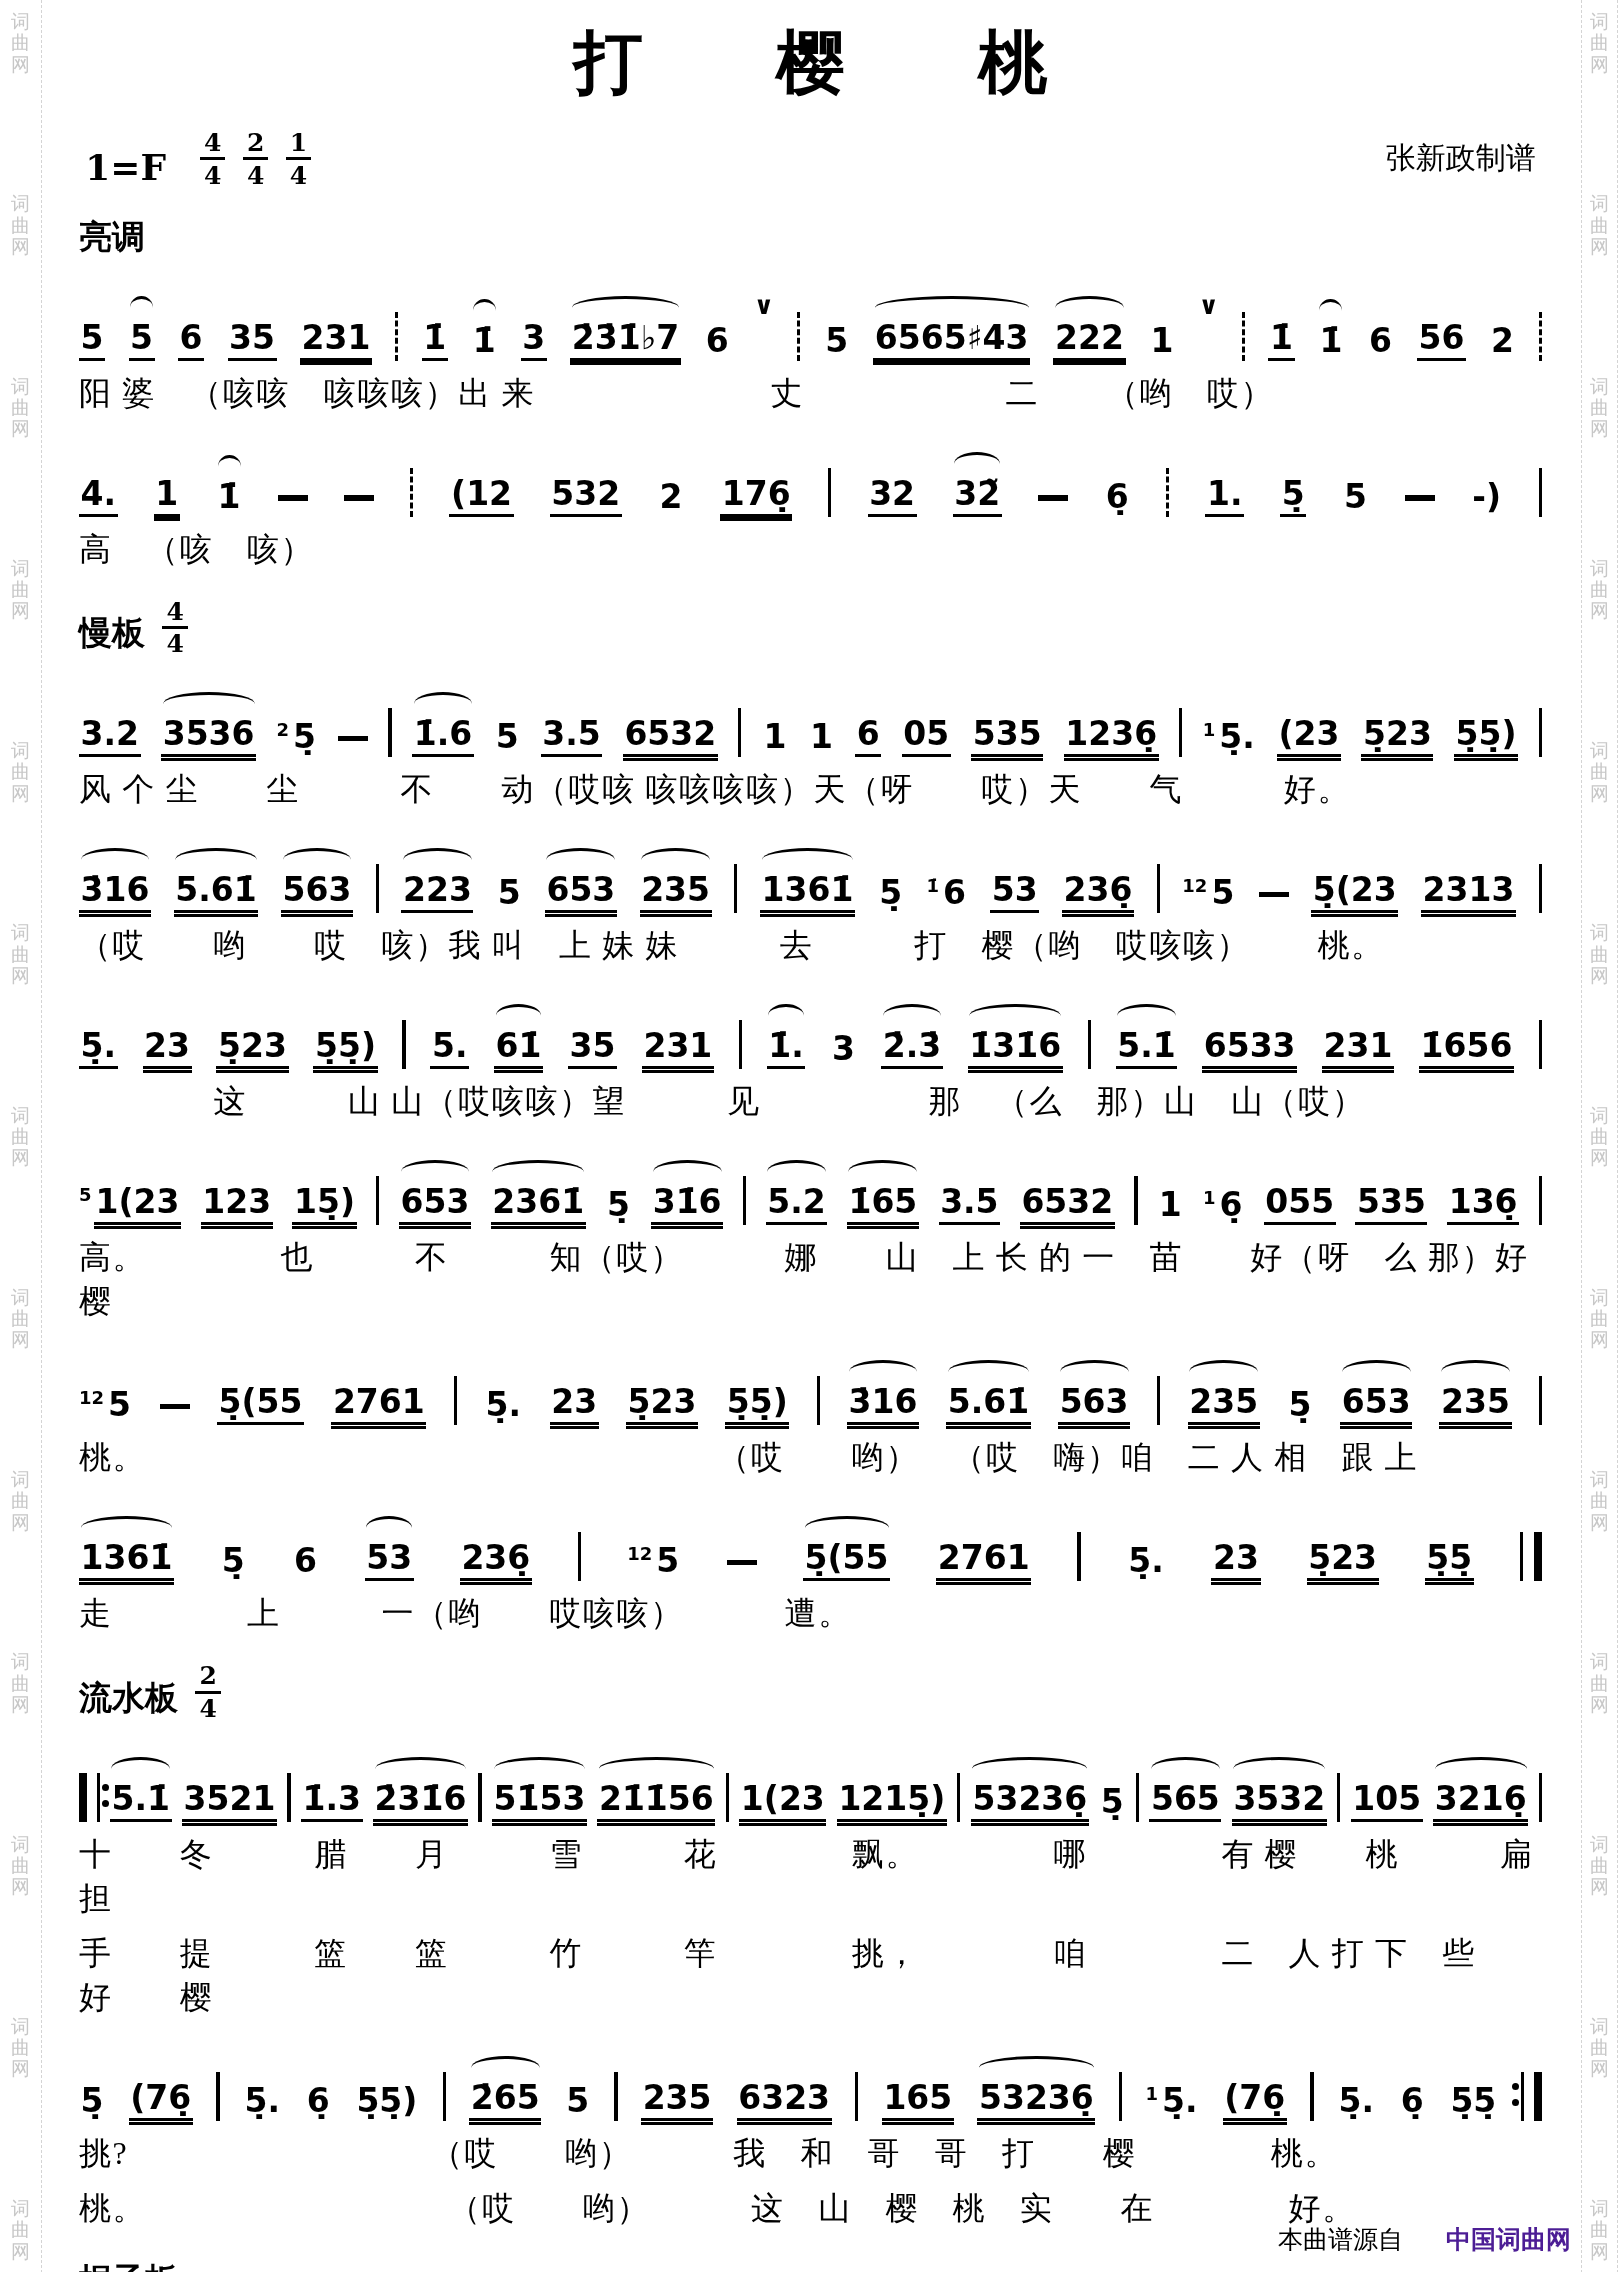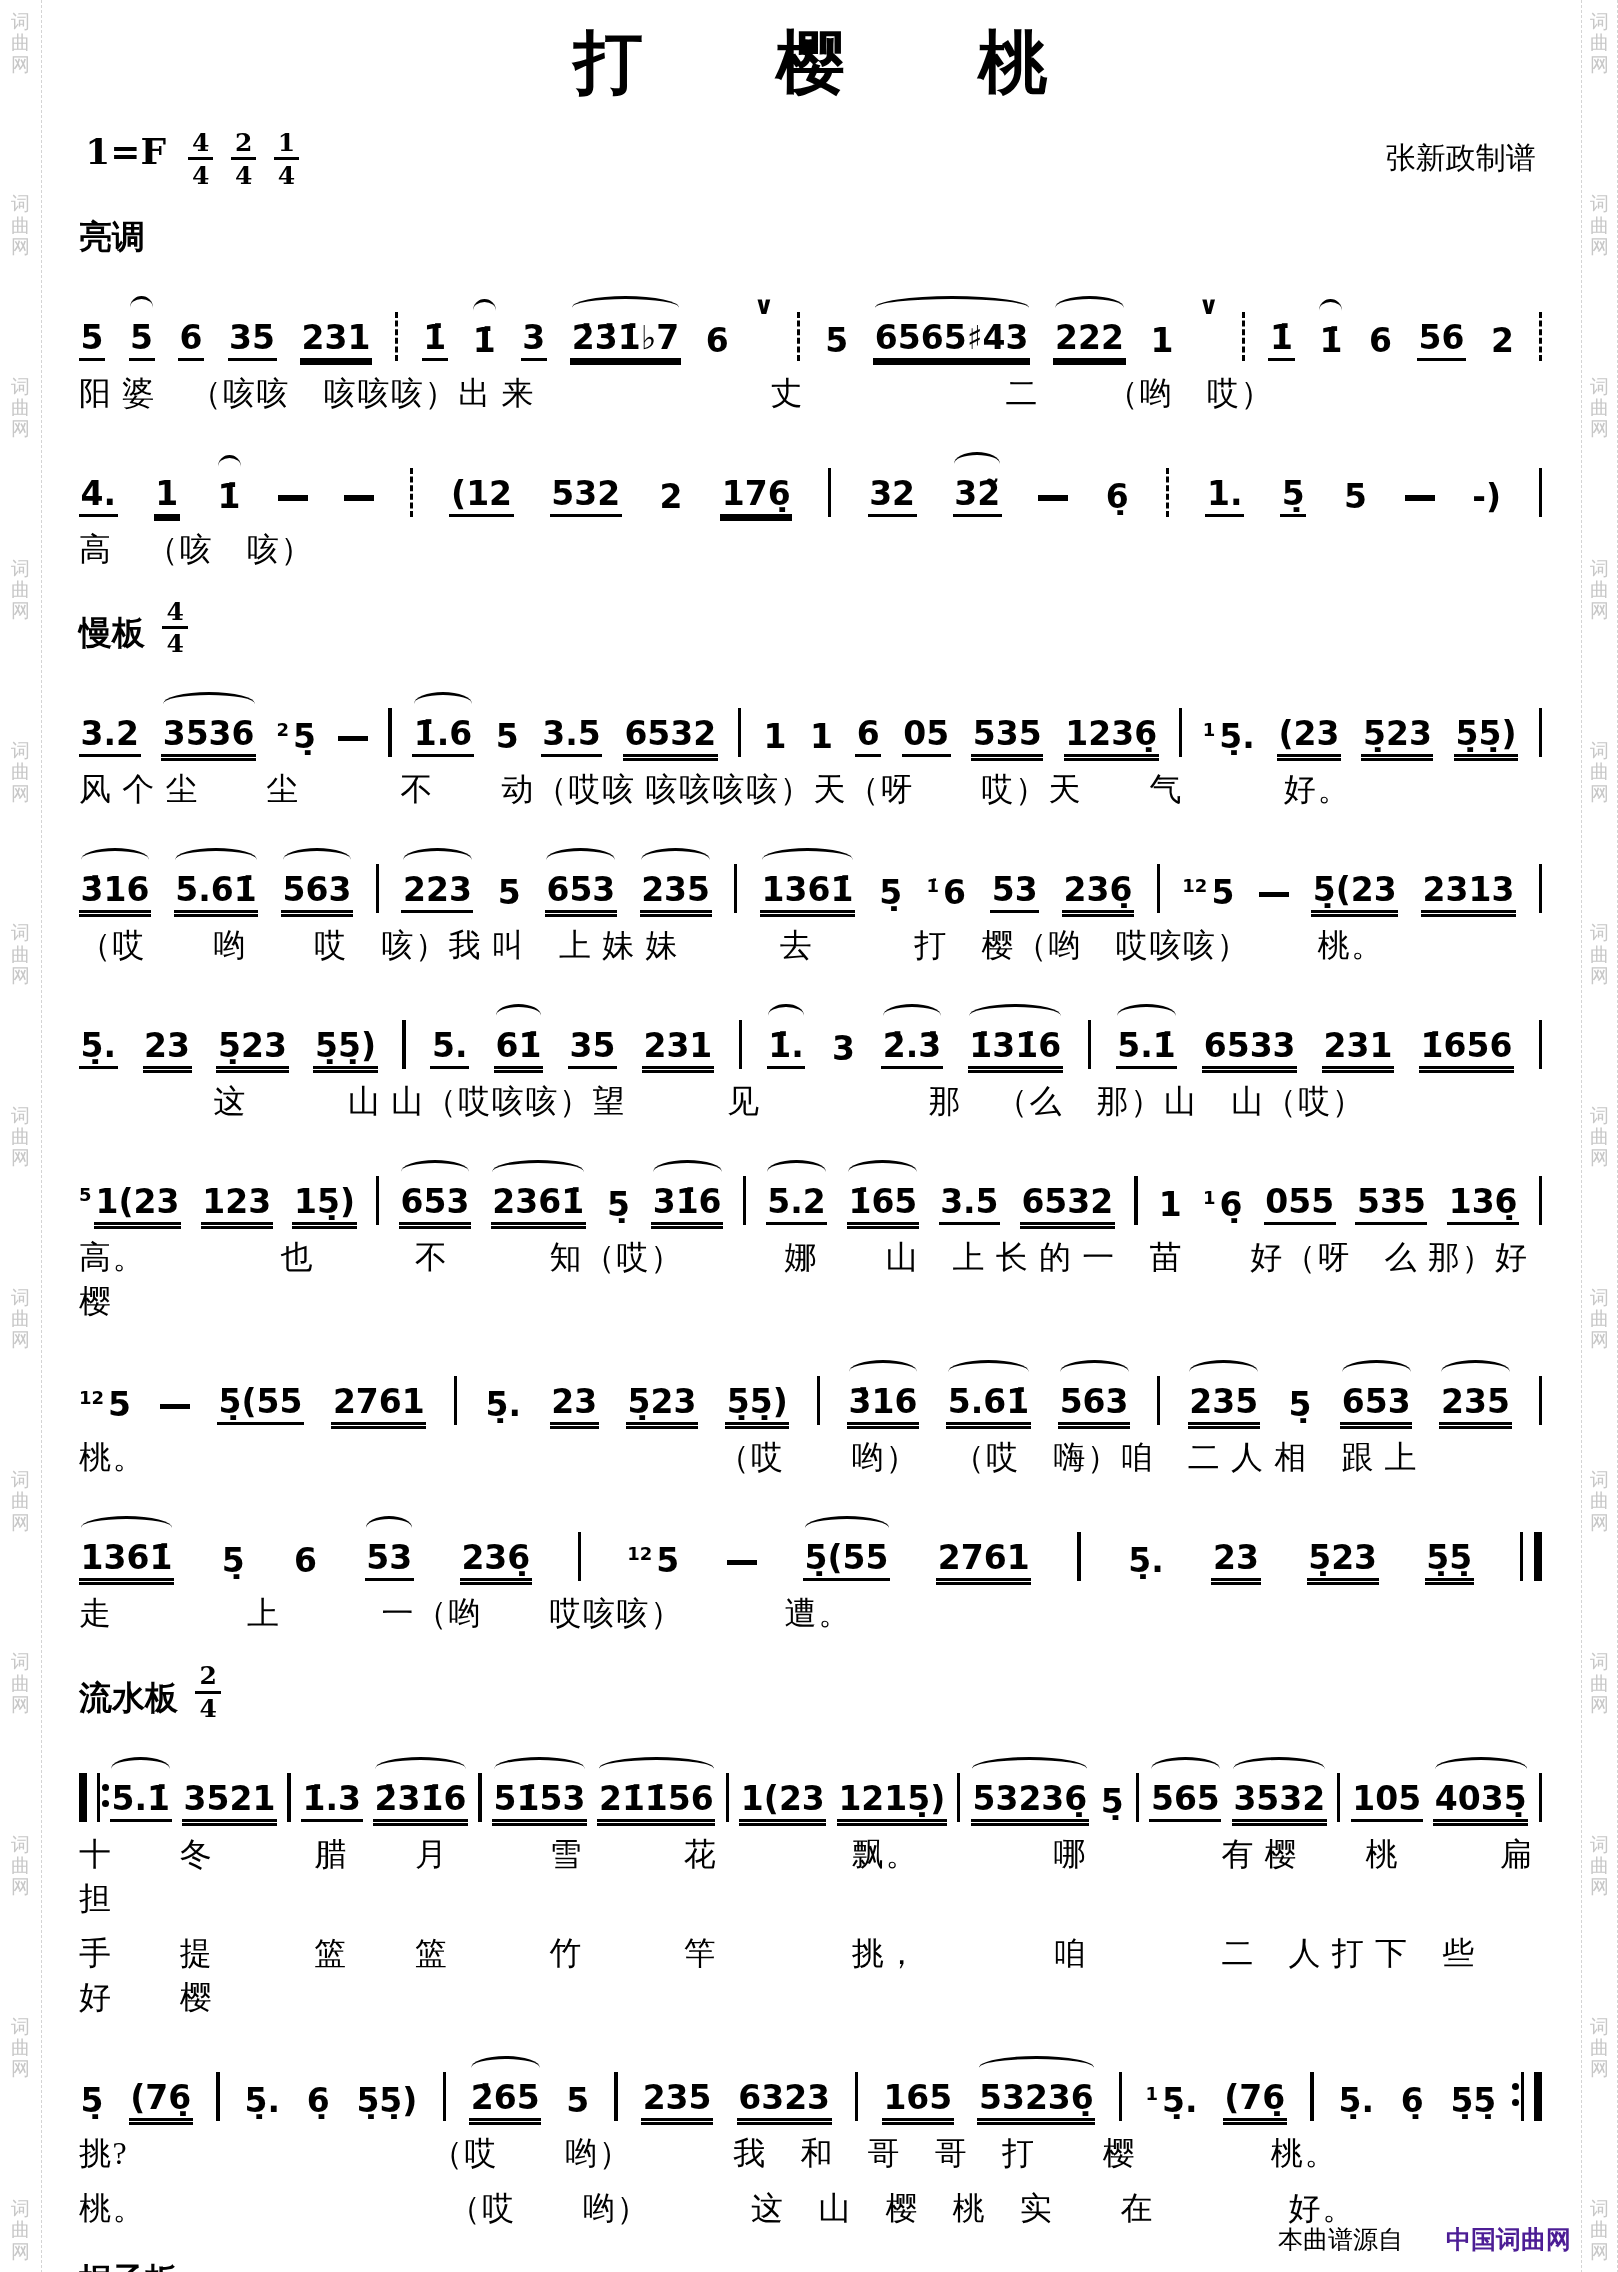--- a/index.html
+++ b/index.html
@@ -13,21 +13,21 @@
   .wm.left{left:0;width:41px;border-right:1.6px dashed #d4d4d4}
   .wm.right{right:0;width:35px;border-left:1.6px dashed #d4d4d4;border-right:1.6px dashed #d4d4d4}
   .wm .grp{display:flex;flex-direction:column;align-items:center}
 
   #content{position:absolute;left:79px;right:76px;top:17.4px}
 
   .title{text-align:center;font-size:69px;font-weight:bold;letter-spacing:57px;
          text-indent:57px;font-family:Liberation Sans, sans-serif}
 
   .keyrow{display:flex;justify-content:space-between;align-items:center;margin-top:20.5px;padding:0 6.3px}
-  .keyleft{display:flex;align-items:flex-start;gap:22px;font-weight:bold;font-size:36px;
+  .keyleft{display:flex;align-items:flex-end;gap:34px;font-weight:bold;font-size:36px;
            font-family:"DejaVu Serif",serif}
   .frac{display:inline-flex;flex-direction:column;align-items:center;line-height:1;
         font-weight:bold;font-family:"DejaVu Serif",serif;font-size:25px}
   .frac .ft{border-bottom:3.2px solid #000;padding:0 4px 2.4px}
   .frac .fb{padding-top:2.4px}
   .credit{font-size:30px}
 
   .seclabel{display:flex;align-items:flex-end;gap:17.4px;font-size:33px;font-weight:bold;
             margin:27px 0 0;font-family:"Liberation Serif",serif}
 
@@ -441,21 +441,21 @@
         <span><span class="num u2">1(23</span></span>
         <span><span class="num u2">1215̣)</span></span>
         <span class="bar"></span>
         <span><span class="num u2 arc">53236̣</span></span>
         <span><span class="num">5̣</span></span>
         <span class="bar"></span>
         <span><span class="num u1 arc">565</span></span>
         <span><span class="num u2 arc">3532</span></span>
         <span class="bar"></span>
         <span><span class="num u1">105</span></span>
-        <span><span class="num u2 arc">4035̣</span></span>
+        <span><span class="num u2 arc">3216̣</span></span>
         <span class="bar"></span>
       </div>
       <div class="lyr">十　　冬　　　腊　　月　　　雪　　　花　　　　飘。　　　　哪　　　　有 樱　　桃　　　扁　　担</div>
       <div class="lyr">手　　提　　　篮　　篮　　　竹　　　竿　　　　挑，　　　　咱　　　　二　人 打 下　些　　好　　樱</div>
       <div class="noterow">
         <span><span class="num">5̣</span></span>
         <span><span class="num u2">(76̣</span></span>
         <span class="bar"></span>
         <span><span class="num">5̣.</span></span>
         <span><span class="num">6̣</span></span>

